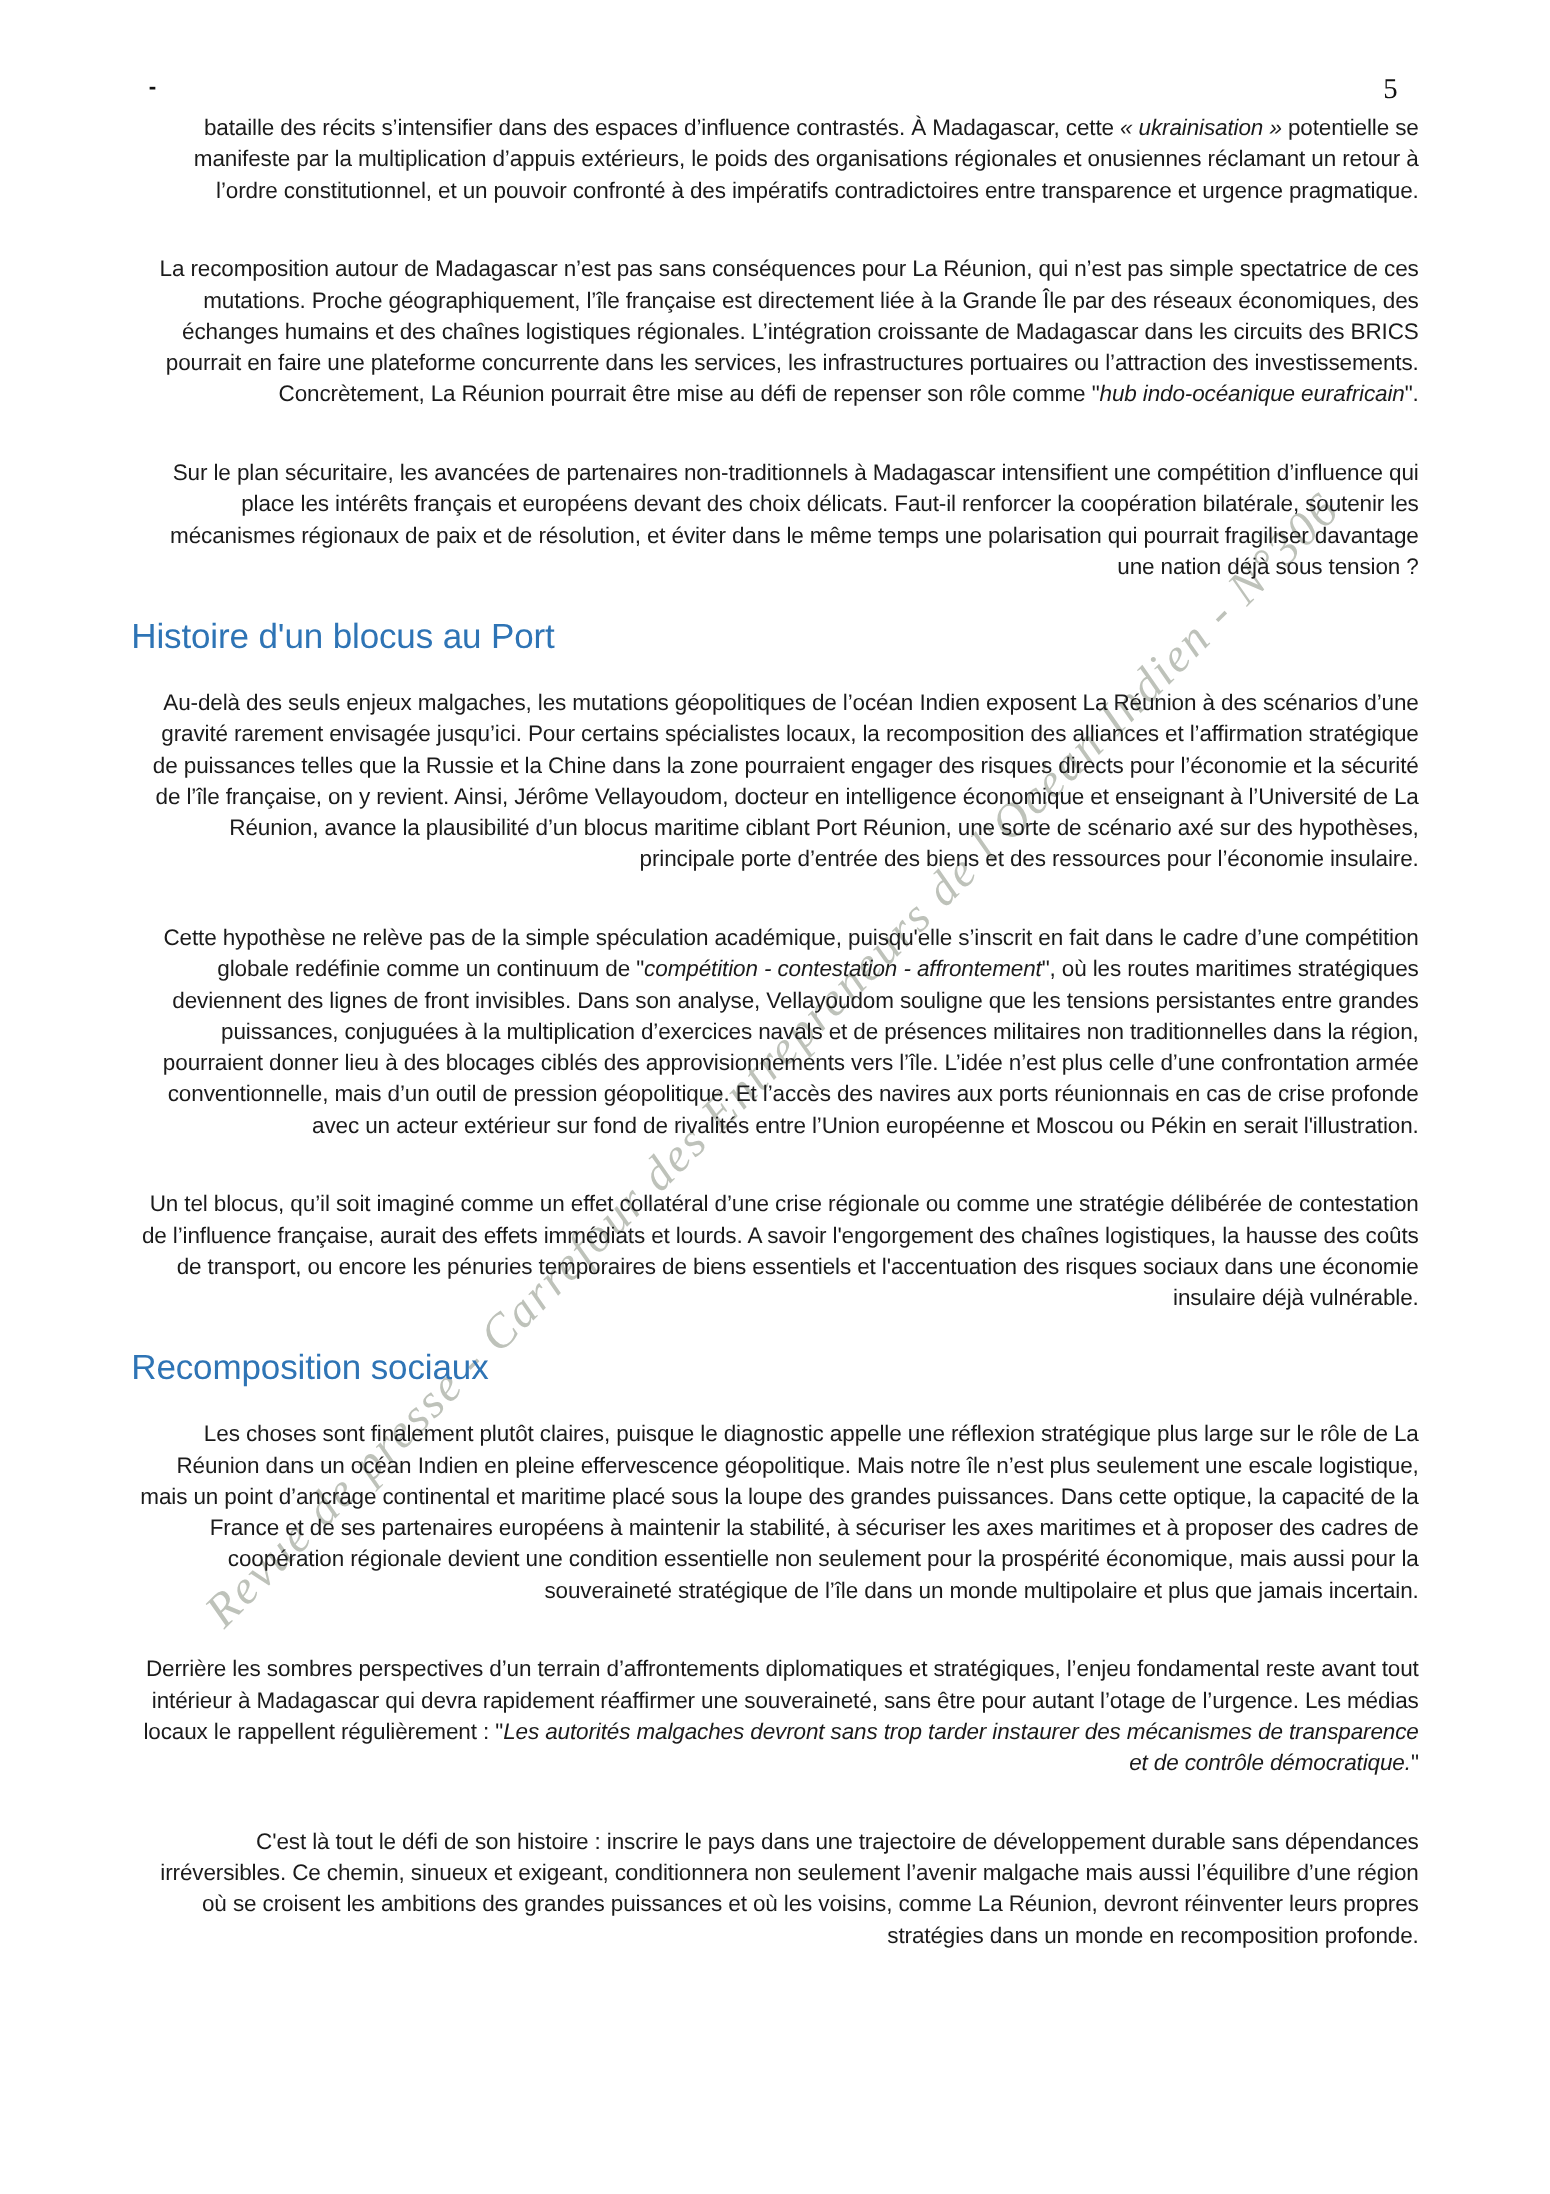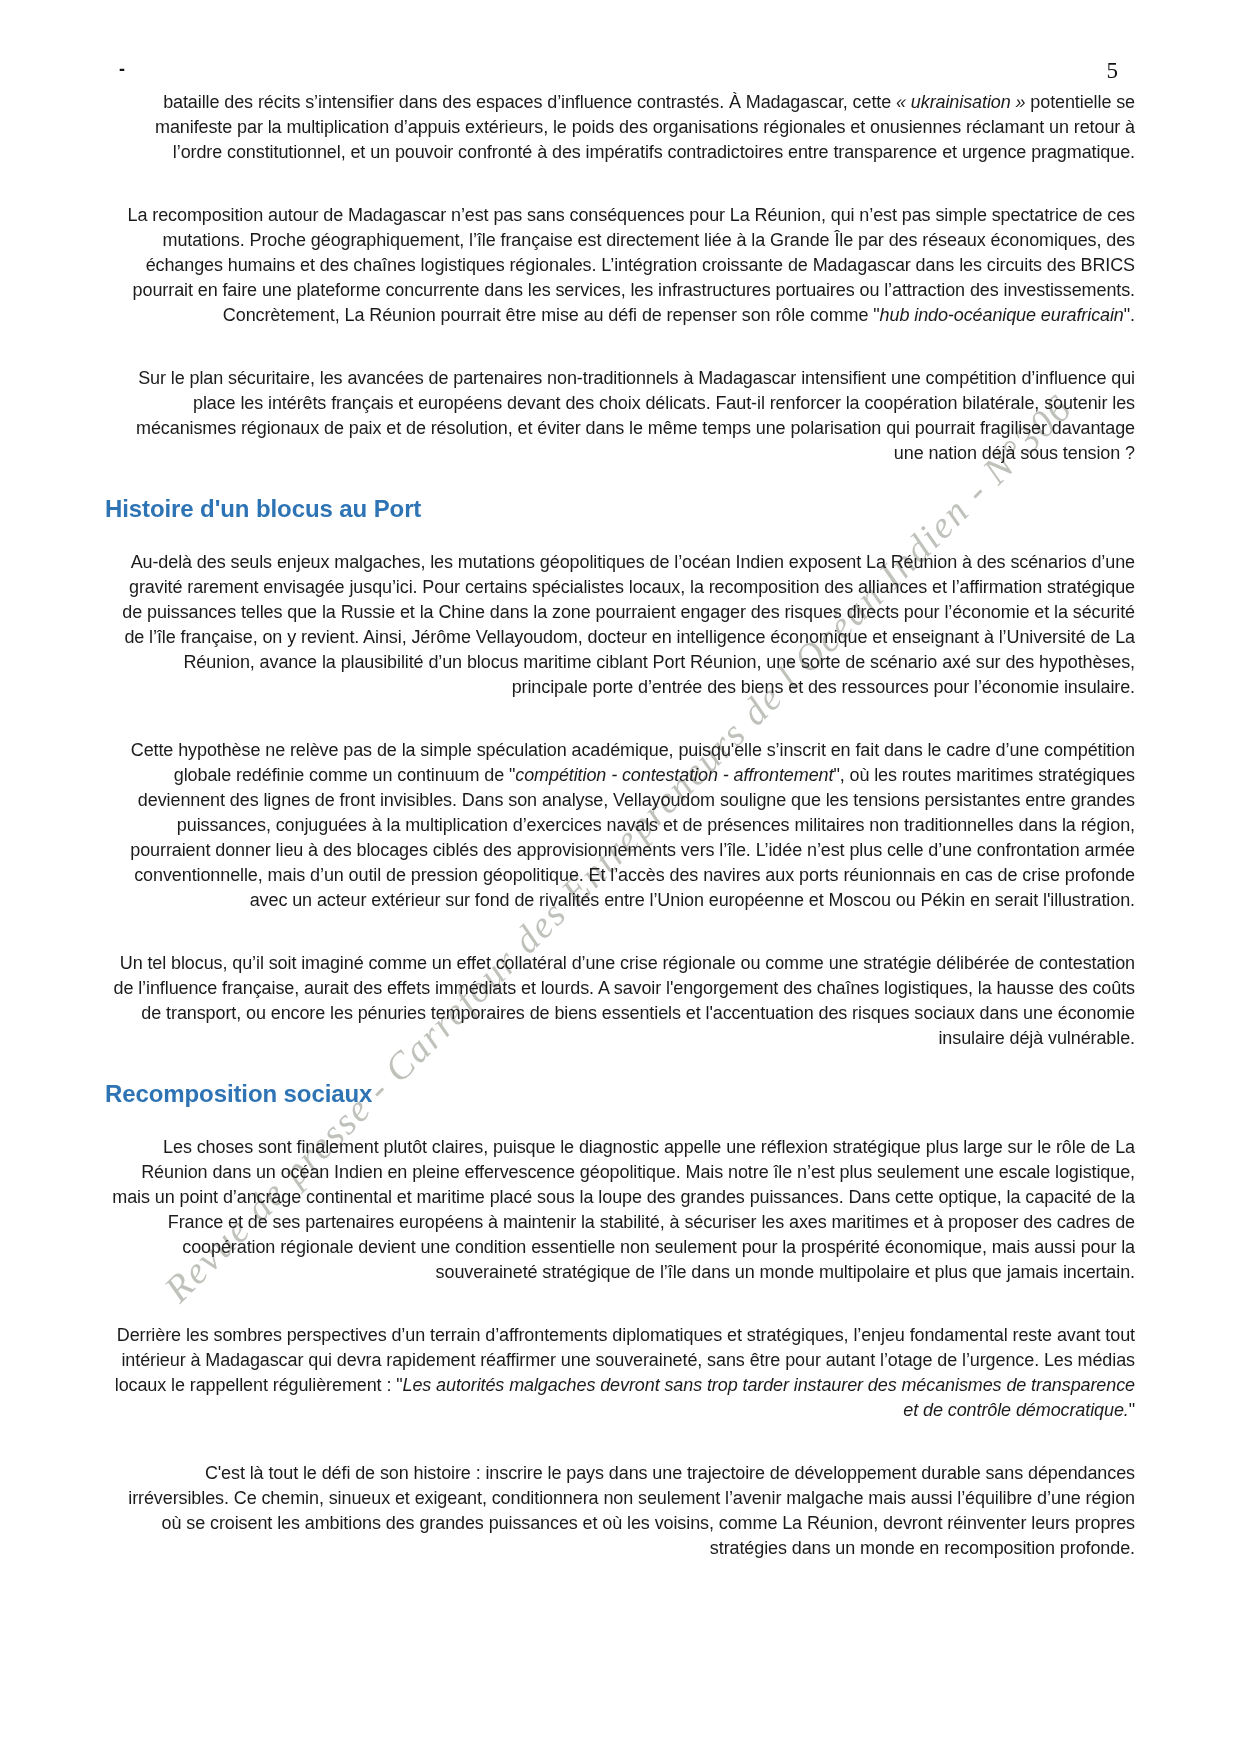--- a/index.html
+++ b/index.html
@@ -57,23 +57,23 @@
   }
   .content p{
     margin:0 0 38px 0;
     font-size:18px;
     line-height:25px;
     letter-spacing:-0.1px;
     text-align:right;
   }
   .content h2{
     margin:-8px 0 28px 0;
-    font-size:24px;
+    font-size:28px;
     line-height:26px;
-    font-weight:700;
+    font-weight:400;
     color:var(--heading-blue);
     letter-spacing:-0.1px;
   }
   .italic{font-style:italic;}
 </style>
 </head>
 <body>
 
 <div class="page">
   <div class="watermark">Revue de presse - Carrefour des Entrepreneurs de l'Océan Indien - N°306</div>

